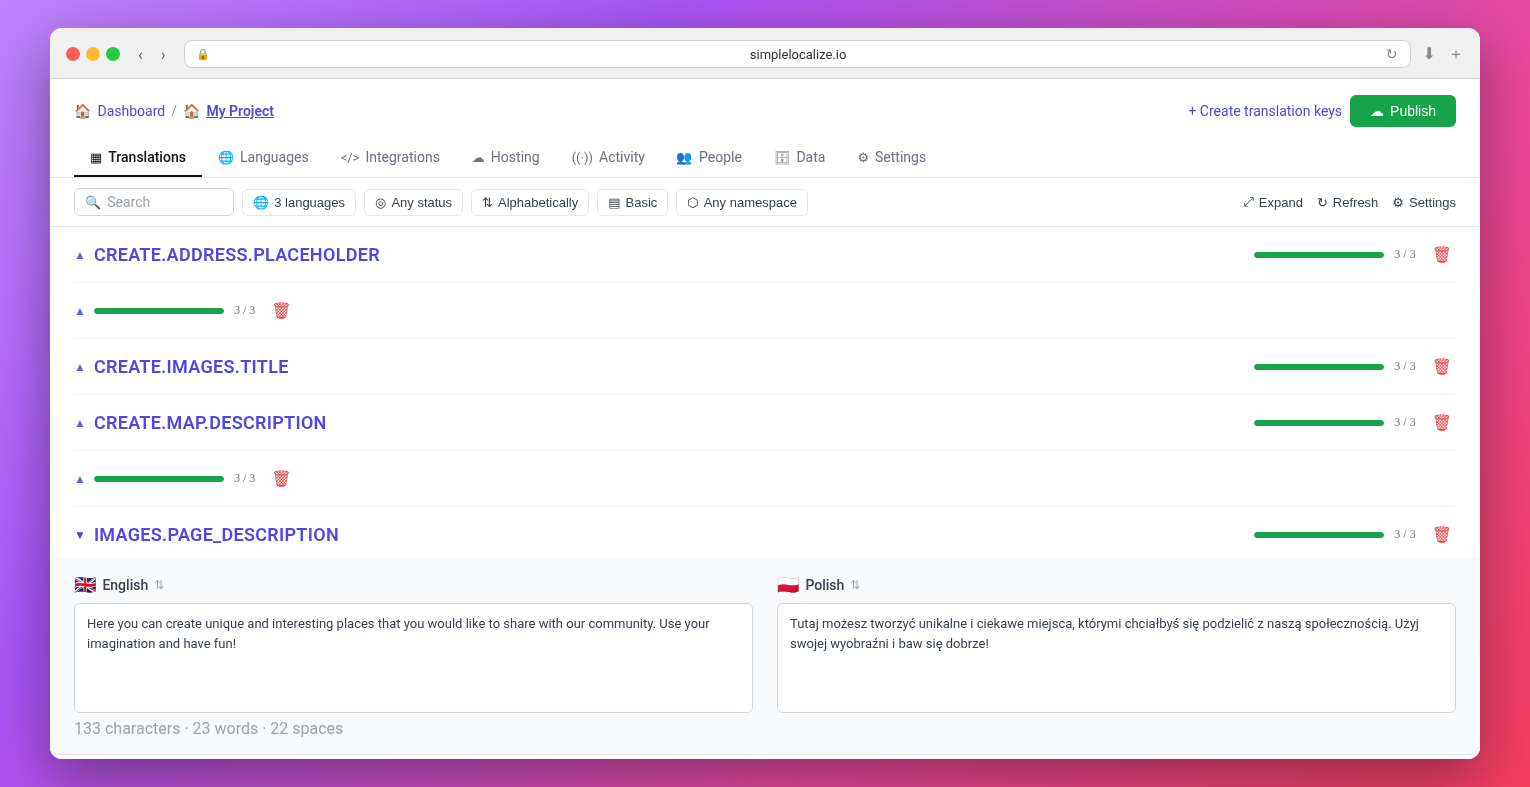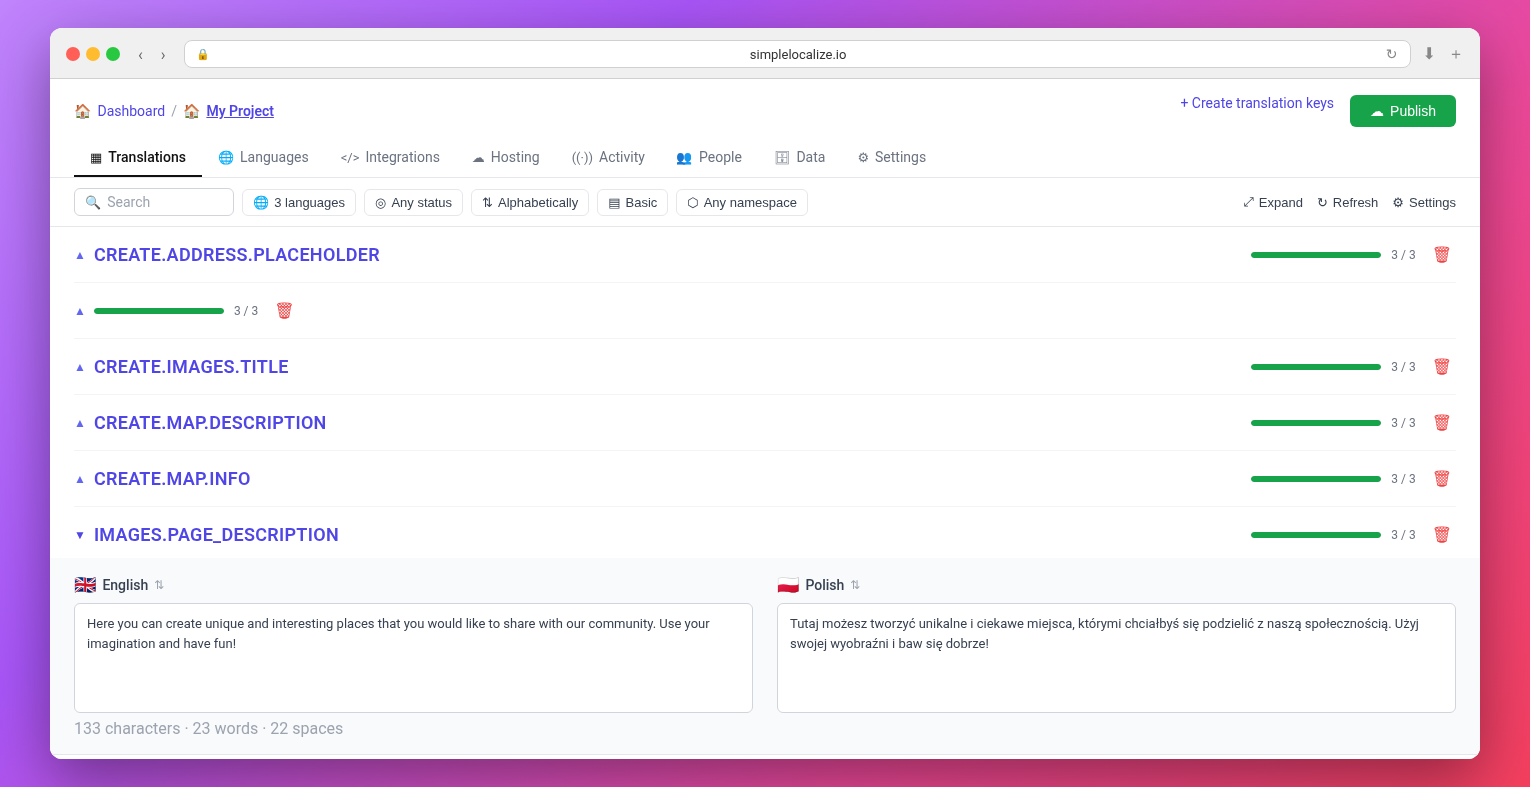--- a/index.html
+++ b/index.html
@@ -108,22 +108,22 @@
       align-items: center;
       gap: 6px;
       font-size: 14px;
       color: #4f46e5;
     }
     .breadcrumb-separator {
       color: #9ca3af;
     }
     .header-actions {
       display: flex;
-      align-items: flex-start;
-      gap: 16px;
+      align-items: center;
+      gap: 8px;
     }
     .create-keys-btn {
       color: #4f46e5;
       font-size: 14px;
       cursor: pointer;
       display: flex;
       align-items: center;
       gap: 4px;
       text-decoration: none;
     }
@@ -238,20 +238,21 @@
       font-weight: 600;
       color: #4f46e5;
       letter-spacing: 0.3px;
       flex: 1;
     }
     .translation-progress {
       display: flex;
       align-items: center;
       gap: 10px;
       margin-right: 12px;
+      font-family: Liberation Serif, serif;
     }
     .progress-bar-container {
       width: 130px;
       height: 6px;
       background: #e5e7eb;
       border-radius: 3px;
       overflow: hidden;
     }
     .progress-bar-fill {
       height: 100%;
@@ -490,21 +491,20 @@
           <div class="progress-bar-container">
             <div class="progress-bar-fill" style="width:100%;"></div>
           </div>
           <span class="progress-count">3 / 3</span>
         </div>
         <button class="delete-btn">🗑</button>
       </div>
 
       <div class="translation-row">
         <span class="expand-icon">▲</span>
-        <span class="translation-key">CREATE.MAP.INFO</span>
         <div class="translation-progress">
           <div class="progress-bar-container">
             <div class="progress-bar-fill" style="width:100%;"></div>
           </div>
           <span class="progress-count">3 / 3</span>
         </div>
         <button class="delete-btn">🗑</button>
       </div>
 
       <div class="translation-row" style="border-bottom:none;padding-bottom:10px;">

